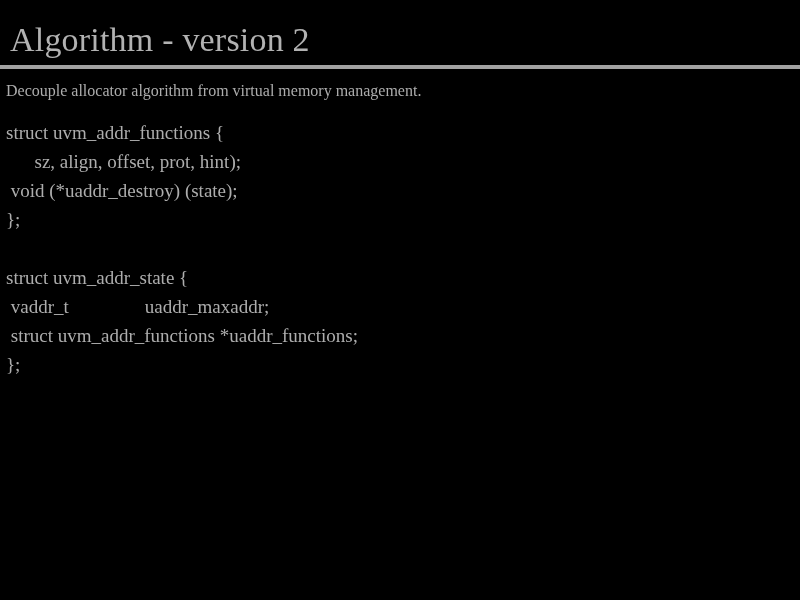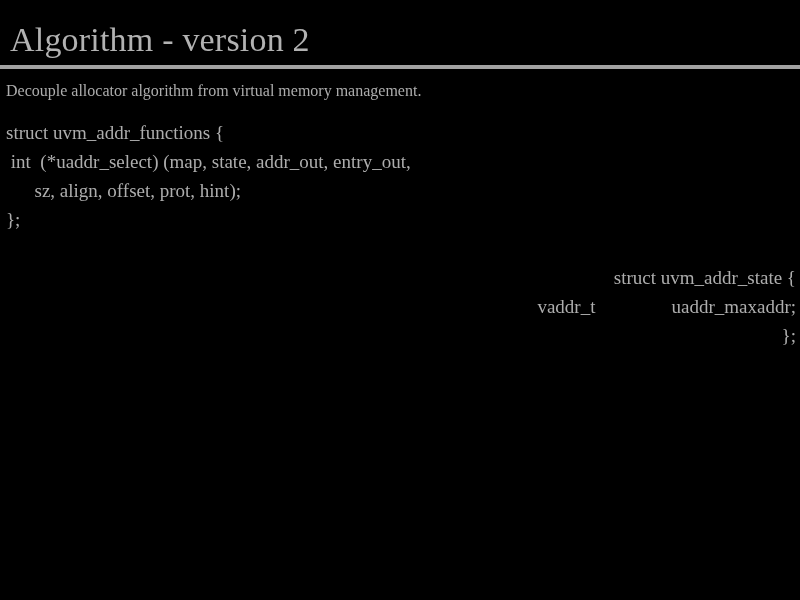--- a/index.html
+++ b/index.html
@@ -65,21 +65,21 @@
     white-space: pre;
     margin: 0 0 6px 0;
   }
 
   .code-block {
     margin: 0;
     padding: 0;
   }
 
   .code-block.first { margin-top: 12px; }
-  .code-block.second { margin-top: 0; text-align: right; }
+  .code-block.second { margin-top: 0; }
 
   .code-line {
     font-size: 19px;
     line-height: 29px;
     color: #adadad;
     white-space: pre;
     min-height: 29px;
   }
 
   .spacer-line {
@@ -96,28 +96,29 @@
   <div class="slide-title">Algorithm - version 2</div>
 
   <div class="title-rule"></div>
 
   <div class="body-area">
 
     <div class="intro-line">Decouple allocator algorithm from virtual memory management.</div>
 
     <div class="code-block first" id="code-block-0">
         <div class="code-line">struct uvm_addr_functions {</div>
-        <div class="code-line"> int  (*uaddr_select) (map, state, addr_out, entry_out,</div>
         <div class="code-line">      sz, align, offset, prot, hint);</div>
+        <div class="code-line"> void (*uaddr_destroy) (state);</div>
         <div class="code-line">};</div>
       </div>
 
     <div class="spacer-line"></div>
 
     <div class="code-block second" id="code-block-1">
         <div class="code-line">struct uvm_addr_state {</div>
         <div class="code-line"> vaddr_t                uaddr_maxaddr;</div>
+        <div class="code-line"> struct uvm_addr_functions *uaddr_functions;</div>
         <div class="code-line">};</div>
       </div>
 
   </div>
 
 </div>
 
 </body></html>

